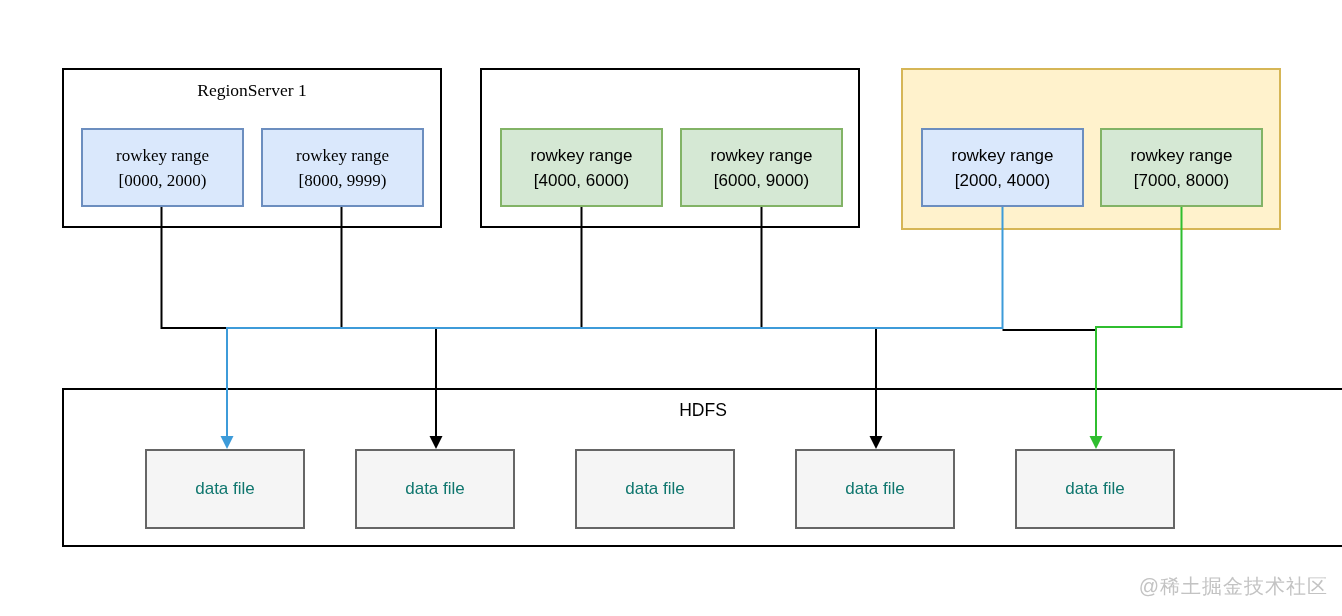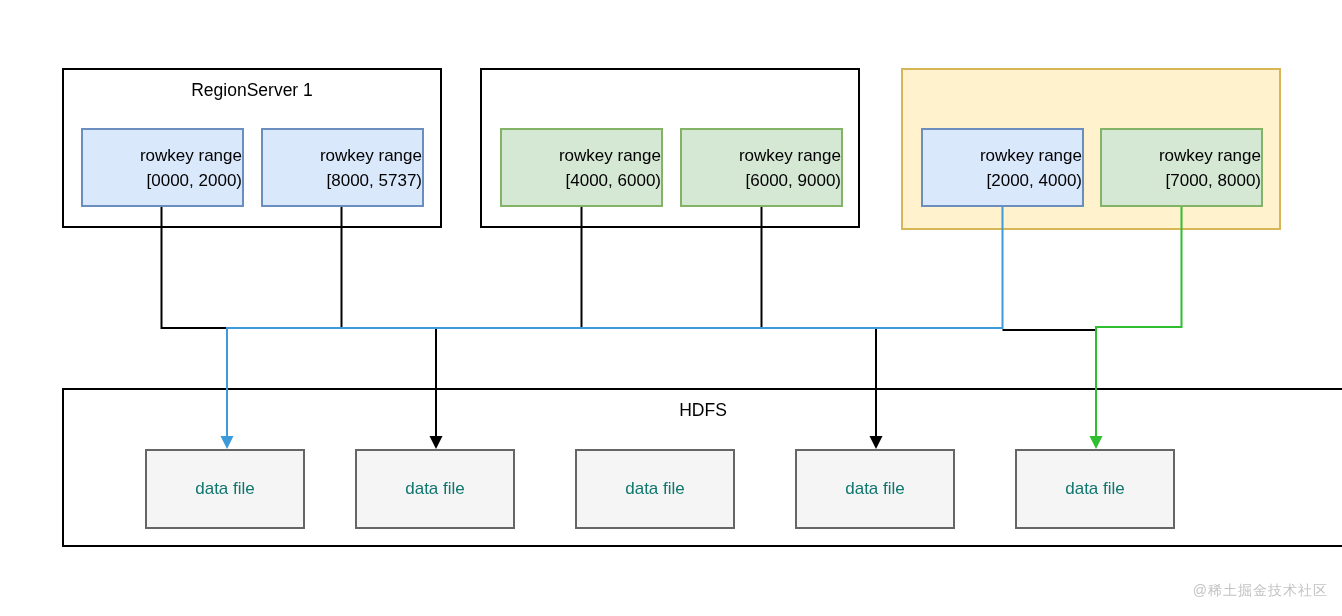--- a/index.html
+++ b/index.html
@@ -29,21 +29,21 @@
     text-align: center;
     font-size: 17.5px;
     color: #000000;
   }
   .region {
     position: absolute;
     top: 58px; width: 163px; height: 79px;
     box-sizing: border-box;
     display: flex;
     flex-direction: column;
-    align-items: flex-end;
+    align-items: center;
     justify-content: center;
     font-size: 17px;
     line-height: 25px;
     color: #000000;
     text-align: center;
   }
   .region.blue {
     background: var(--region_blue_fill, #dae8fc);
     border: 2px solid var(--region_blue_border, #6c8ebf);
   }
@@ -85,39 +85,39 @@
   }
   .lk { stroke: var(--line_black, #000000); stroke-width: 2; fill: none; }
   .lb { stroke: var(--line_blue, #3d9bd9); stroke-width: 2; fill: none; }
   .lg { stroke: var(--line_green, #2fbe2f); stroke-width: 2; fill: none; }
   .ak { fill: var(--line_black, #000000); stroke: none; }
   .ab { fill: var(--line_blue, #3d9bd9); stroke: none; }
   .ag { fill: var(--line_green, #2fbe2f); stroke: none; }
   .watermark {
     position: absolute;
     right: 14px; bottom: 16px;
-    font-size: 14px;
+    font-size: 20px;
     color: var(--watermark_gray, #c3c3c3);
     letter-spacing: 1px;
   }
 </style>
 </head>
 <body>
 
 <div class="canvas">
 
-  <div class="server" style="left:62px;">
+  <div class="server" style="left:62px;font-family:Liberation Serif, serif;">
     <div class="server-title">RegionServer 1</div>
     <div class="region blue" style="left:17px;">
       <div>rowkey range</div>
       <div>[0000, 2000)</div>
     </div>
     <div class="region blue" style="left:197px;">
       <div>rowkey range</div>
-      <div>[8000, 5737)</div>
+      <div>[8000, 9999)</div>
     </div>
   </div>
 
   <div class="server" style="left:480px;">
     <div class="region green" style="left:18px;">
       <div>rowkey range</div>
       <div>[4000, 6000)</div>
     </div>
     <div class="region green" style="left:198px;">
       <div>rowkey range</div>

